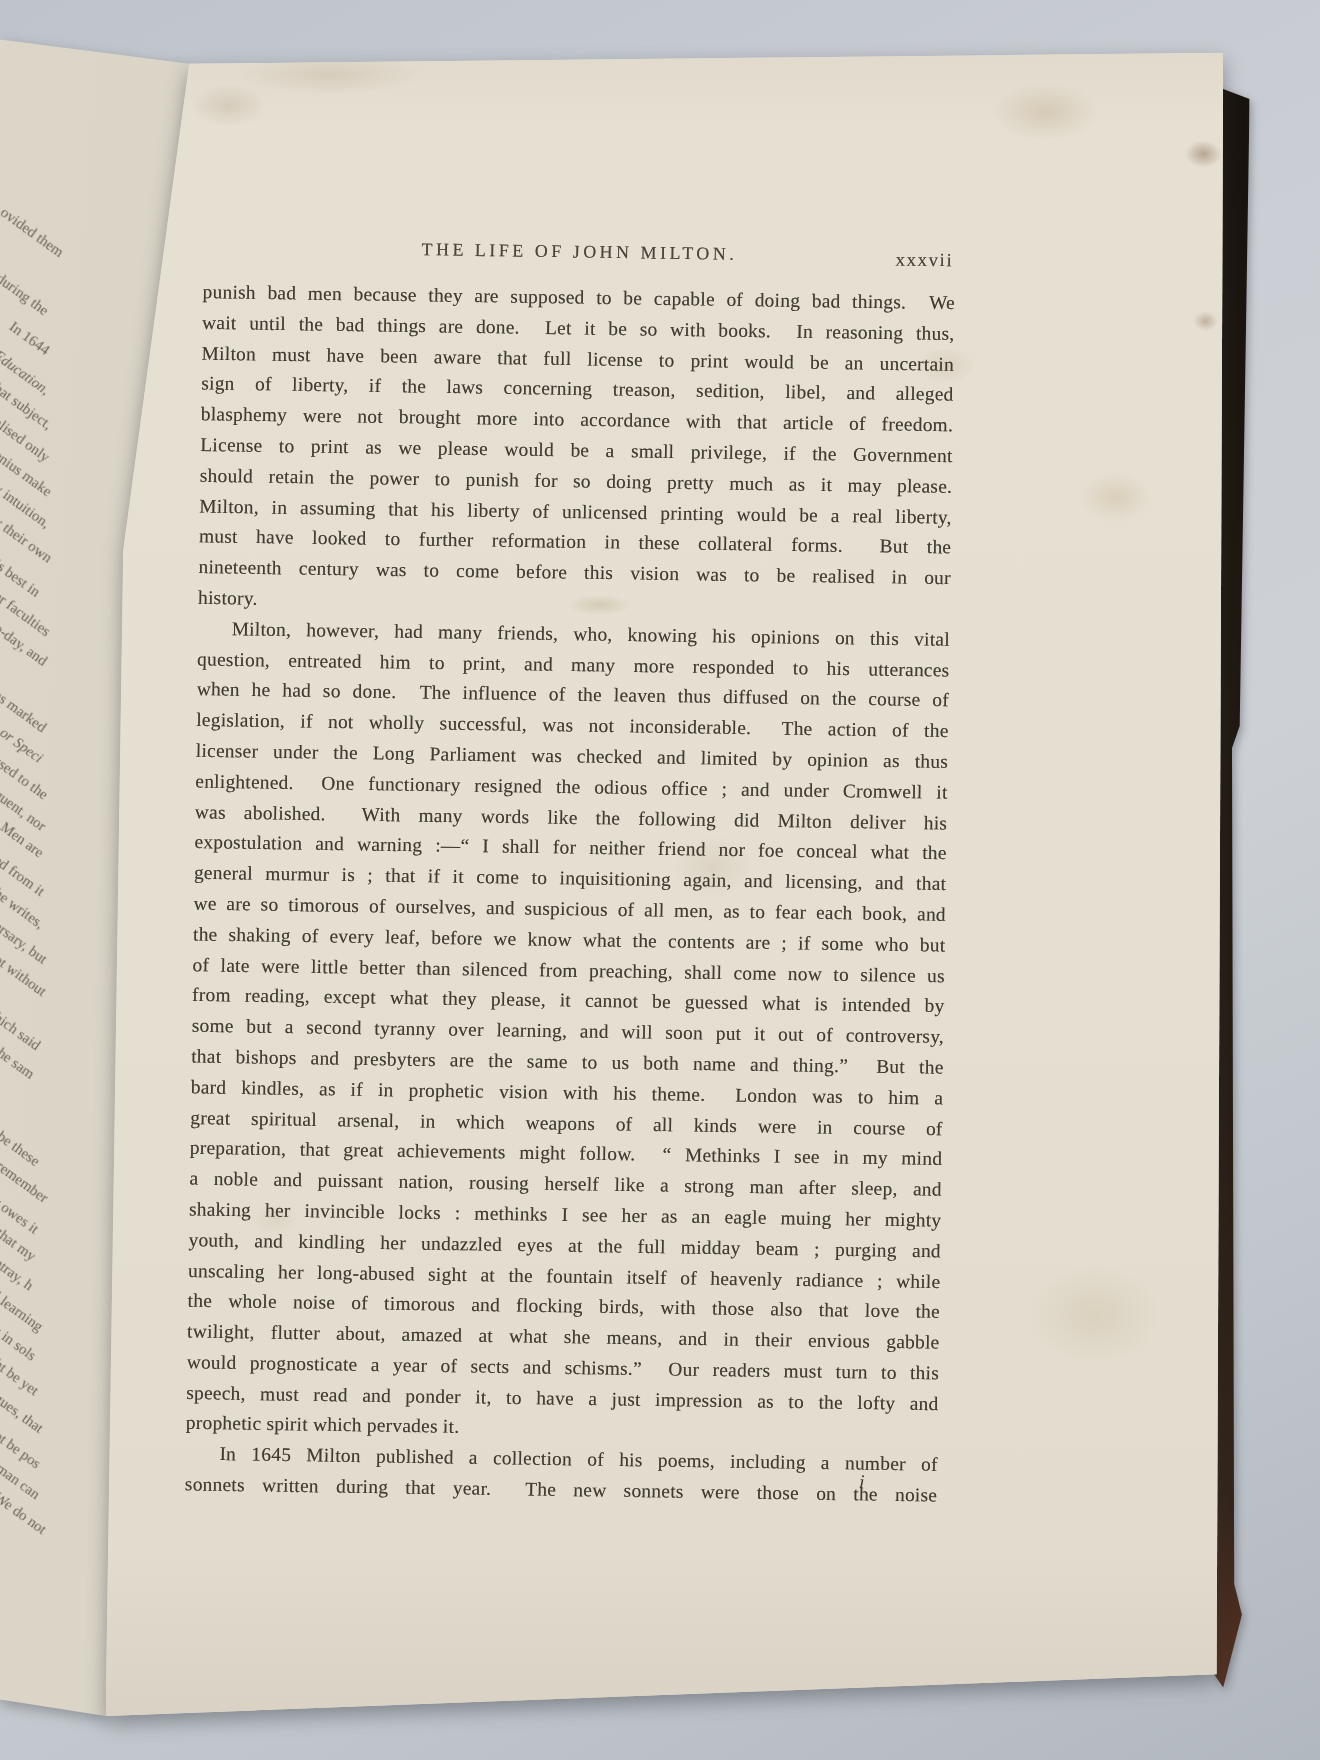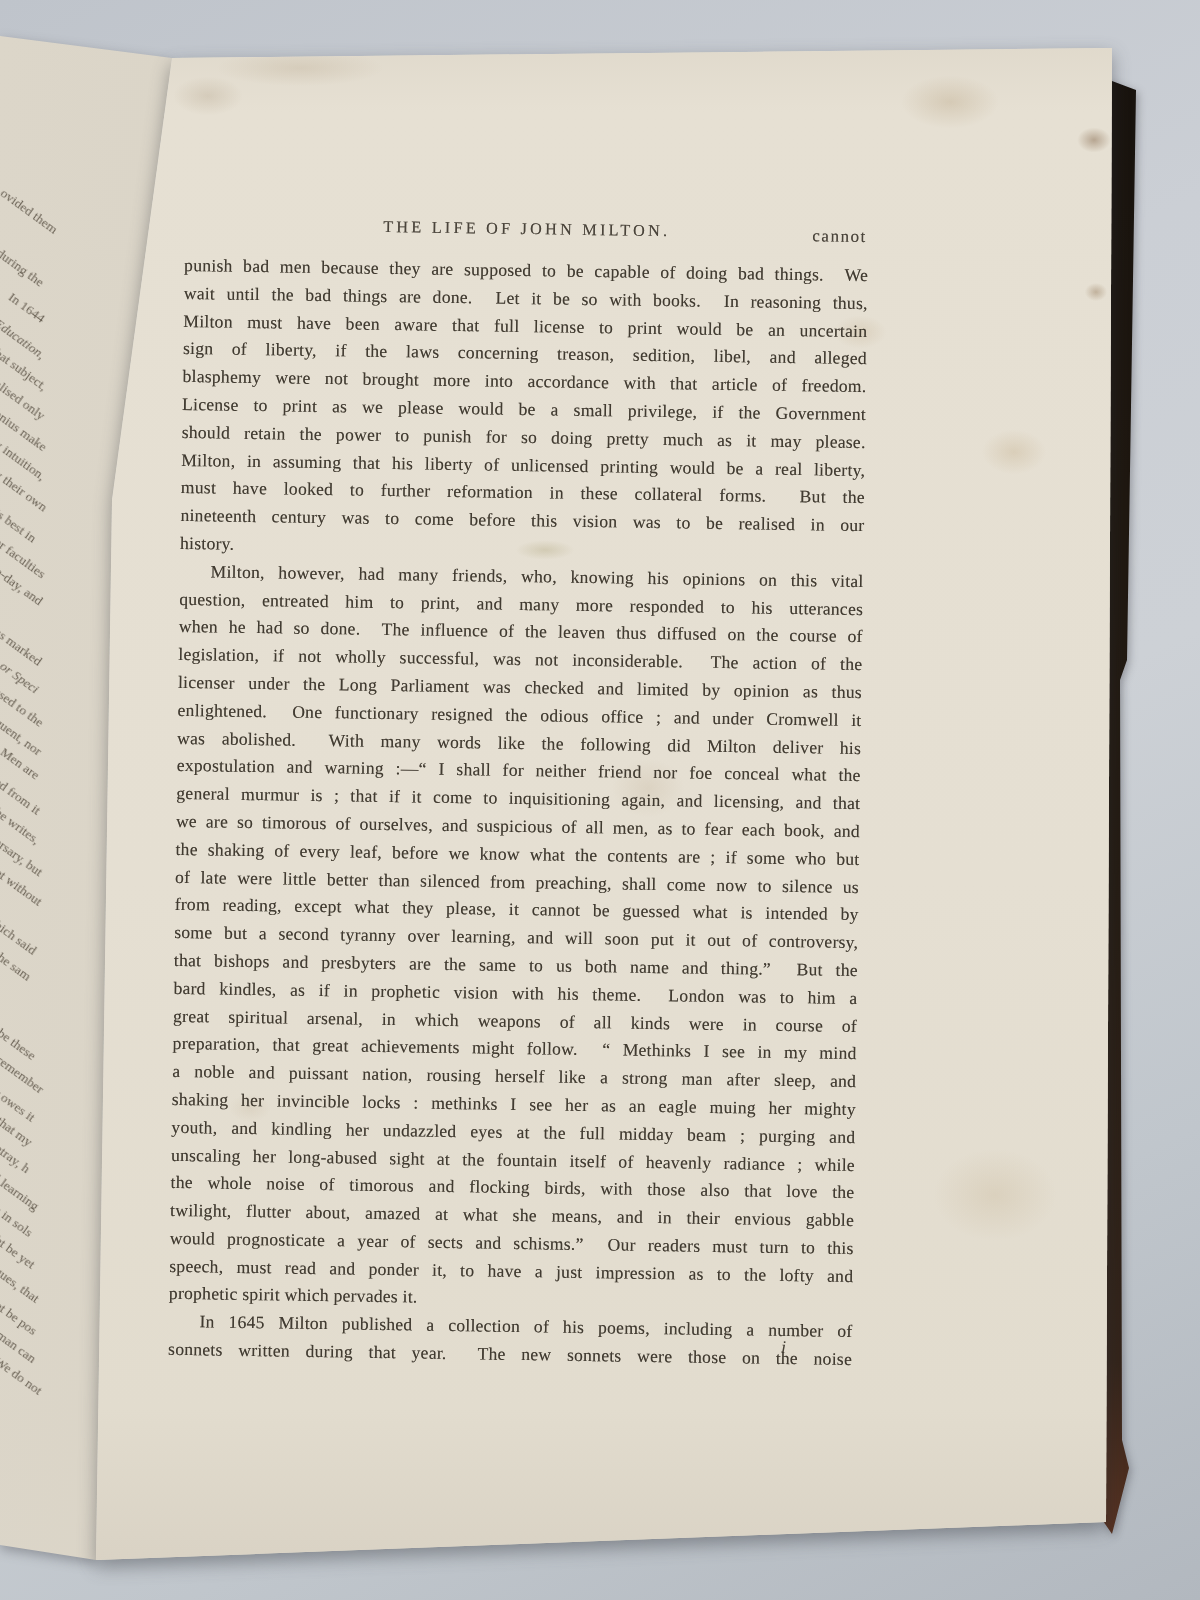--- a/index.html
+++ b/index.html
@@ -100,21 +100,21 @@
         <span class="frag" style="left: 0px; top: 1354px;">We do not</span>
       </div>
   </div>
 
   <div class="page-wrap">
     <div class="page">
 
       <div class="text-block">
         <div class="runhead">
           <span class="title">THE LIFE OF JOHN MILTON.</span>
-          <span class="pnum">cannot</span>
+          <span class="pnum">xxxvii</span>
         </div>
         <div>
             <div class="ln">punish bad men because they are supposed to be capable of doing bad things.&nbsp; We</div>
             <div class="ln">wait until the bad things are done.&nbsp; Let it be so with books.&nbsp; In reasoning thus,</div>
             <div class="ln">Milton must have been aware that full license to print would be an uncertain</div>
             <div class="ln">sign of liberty, if the laws concerning treason, sedition, libel, and alleged</div>
             <div class="ln">blasphemy were not brought more into accordance with that article of freedom.</div>
             <div class="ln">License to print as we please would be a small privilege, if the Government</div>
             <div class="ln">should retain the power to punish for so doing pretty much as it may please.</div>
             <div class="ln">Milton, in assuming that his liberty of unlicensed printing would be a real liberty,</div>

